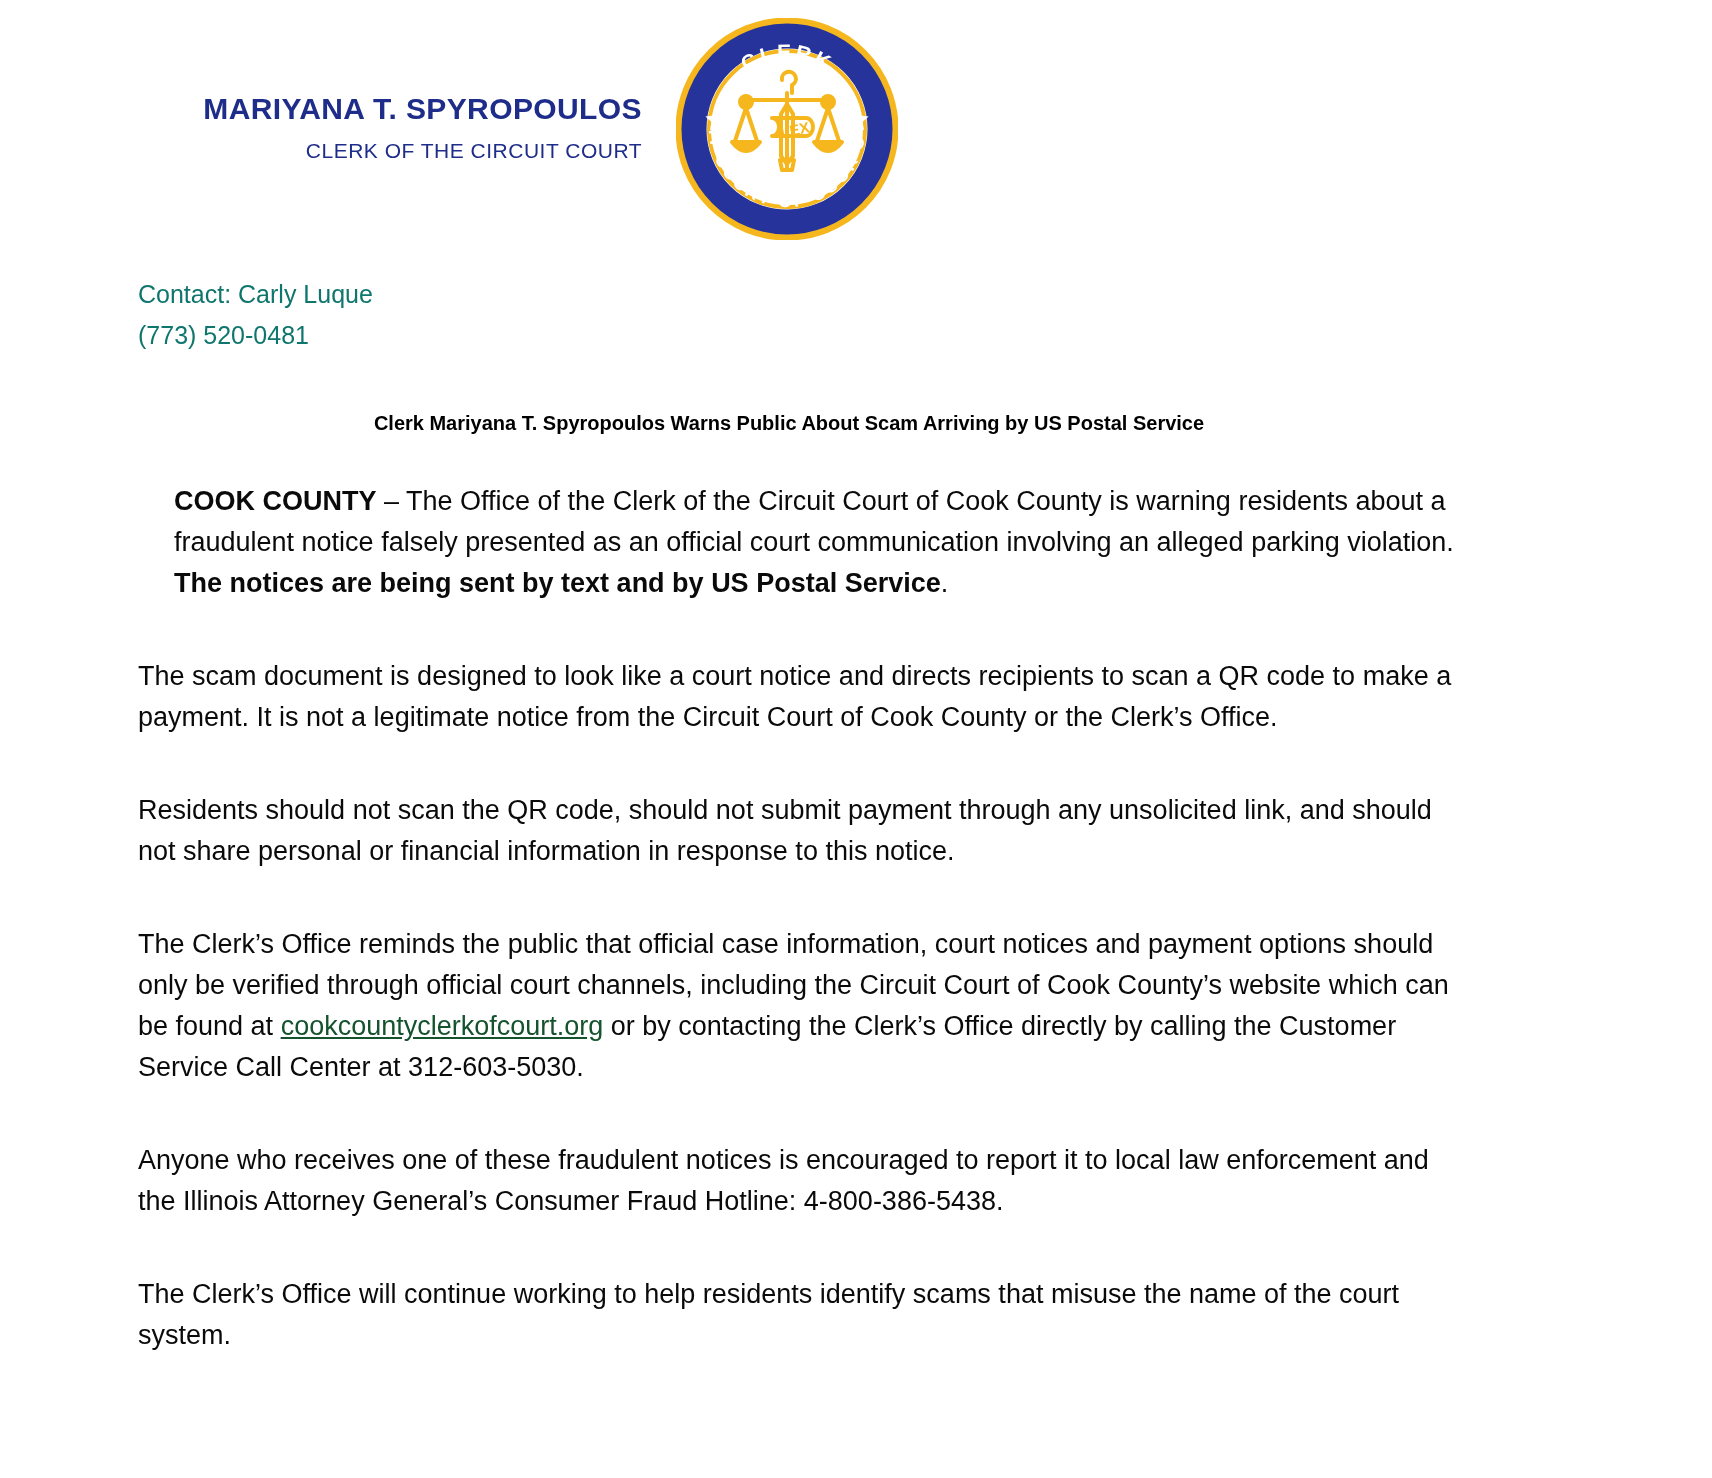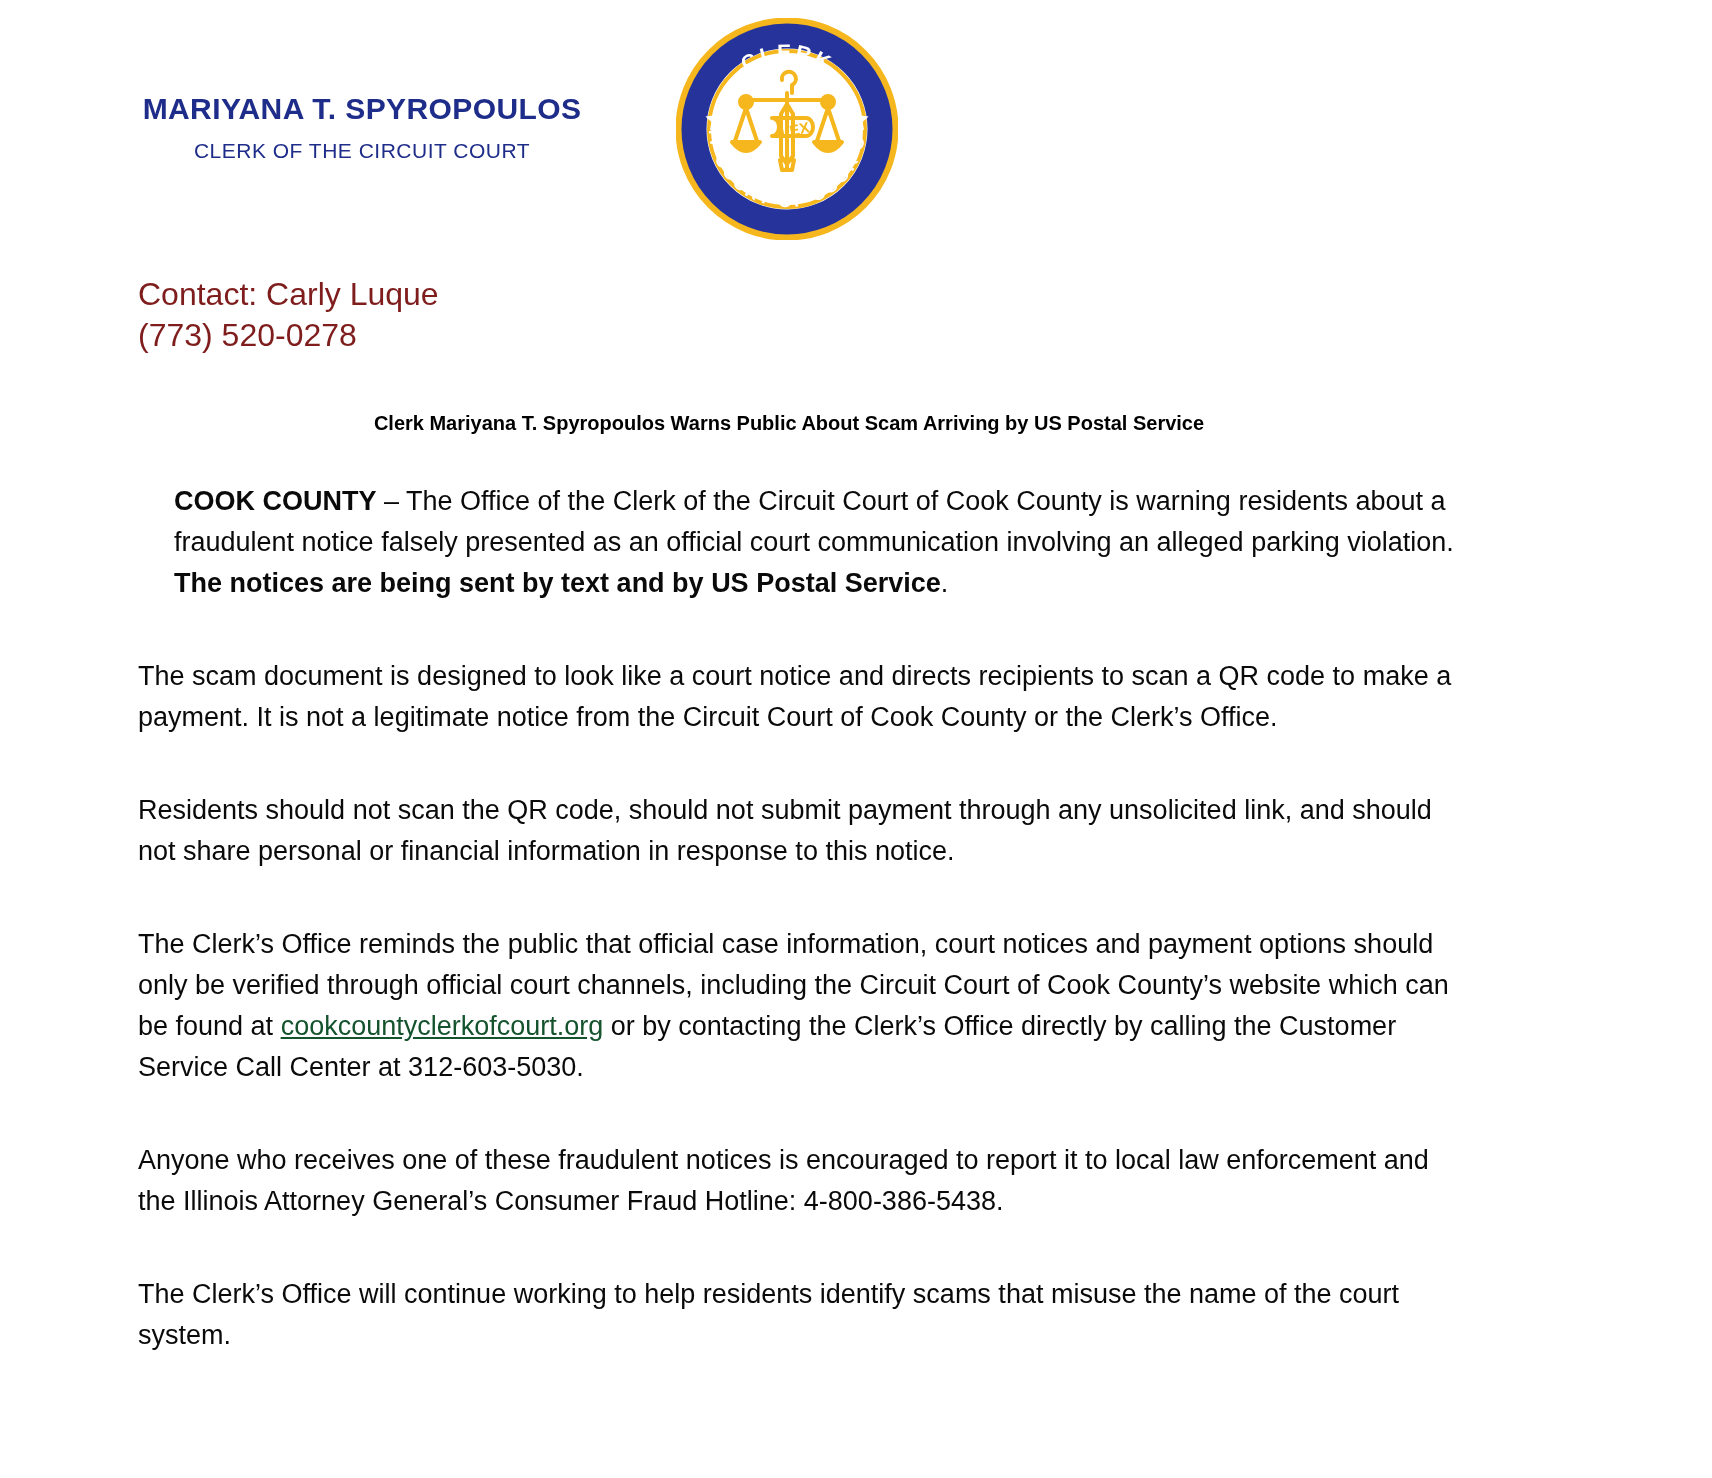--- a/index.html
+++ b/index.html
@@ -30,21 +30,21 @@
     left: 0;
     width: 1712px;
     height: 250px;
   }
 
   .letterhead {
     position: absolute;
     left: 82px;
     top: 92px;
     width: 560px;
-    text-align: center;
+    text-align: right;
   }
   .lh-name {
     font-family: "Liberation Sans", sans-serif;
     font-weight: bold;
     font-size: 30px;
     letter-spacing: 0.4px;
     color: #1f2d8a;
     line-height: 1.15;
     white-space: nowrap;
   }
@@ -70,23 +70,23 @@
 
   
   .content {
     position: absolute;
     left: 138px;
     top: 274px;
     width: 1320px;
   }
 
   .contact-block {
-    font-size: 32px;
+    font-size: 25px;
     line-height: 41px;
-    color: #7f1d1d;
+    color: #0f766e;
     font-family: "Liberation Sans", sans-serif;
   }
   .contact-line { white-space: nowrap; }
 
   .headline {
     margin-top: 49px;
     text-align: center;
     font-size: 20px;
     font-weight: bold;
     line-height: 36px;
@@ -177,21 +177,21 @@
         </g>
         <text x="120" y="117" font-family="'Liberation Sans', sans-serif" font-size="15" font-weight="bold" fill="#f5b71d" text-anchor="middle" transform="rotate(-12 120 117)">LEX</text>
       </svg>
     </div>
   </div>
 
   <div class="content">
 
     <div class="contact-block">
       <div class="contact-line">Contact: Carly Luque</div>
-      <div class="contact-line">(773) 520-0278</div>
+      <div class="contact-line">(773) 520-0481</div>
     </div>
 
     <div class="headline">Clerk Mariyana T. Spyropoulos Warns Public About Scam Arriving by US Postal Service</div>
 
     <p class="para first">
       <b>COOK COUNTY</b><span> – The Office of the Clerk of the Circuit Court of Cook County is warning residents about a fraudulent notice falsely presented as an official court communication involving an alleged parking violation. </span><b>The notices are being sent by text and by US Postal Service</b><span>.</span>
     </p>
 
     <p class="para">The scam document is designed to look like a court notice and directs recipients to scan a QR code to make a payment. It is not a legitimate notice from the Circuit Court of Cook County or the Clerk’s Office.</p>
 

